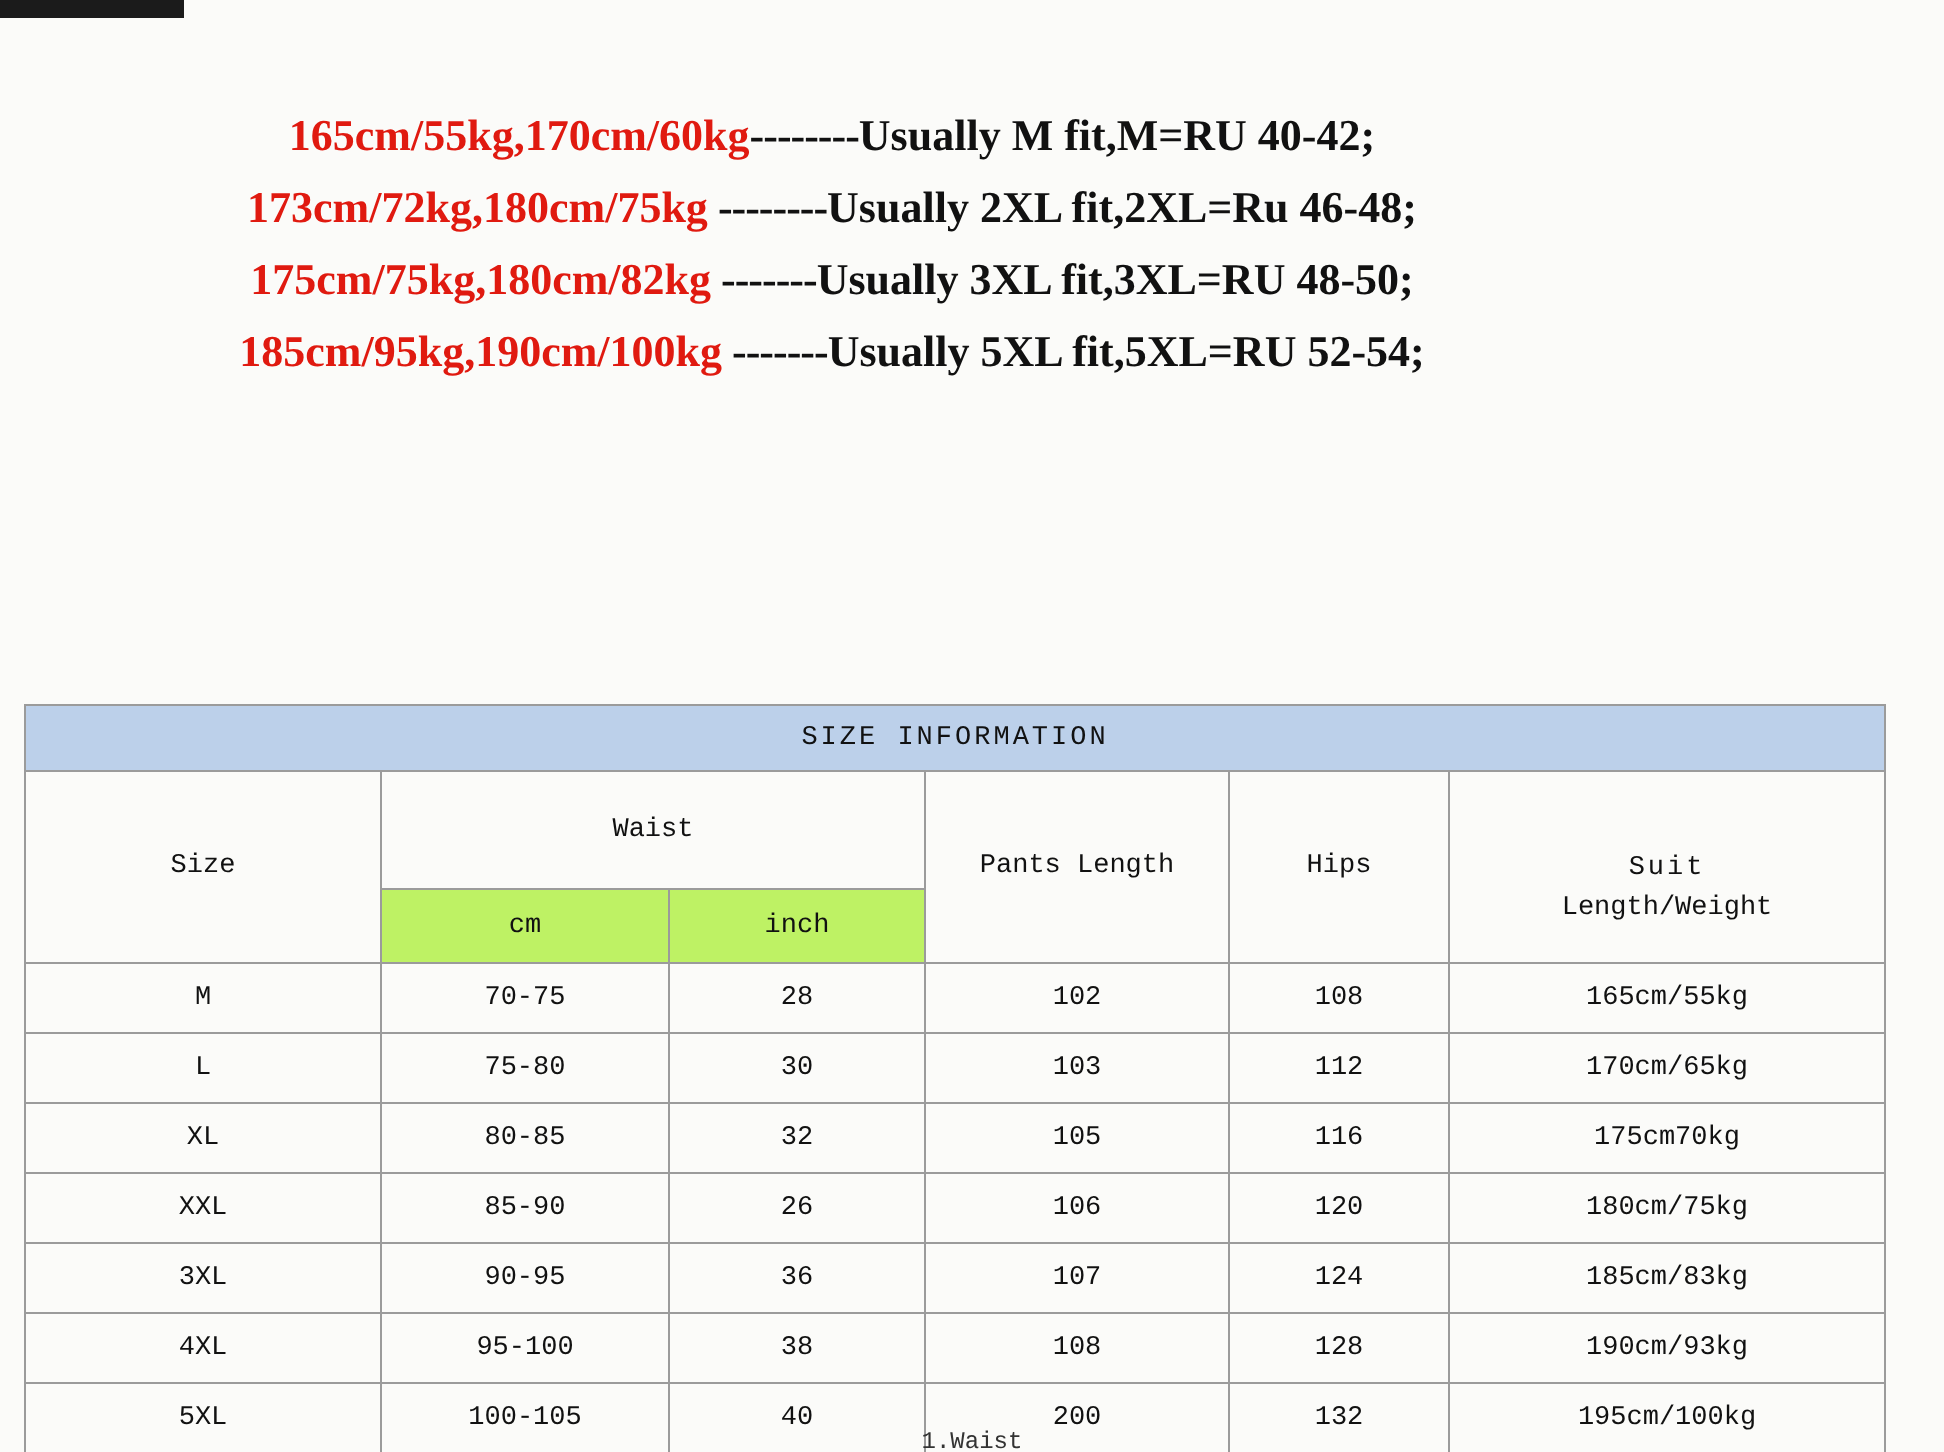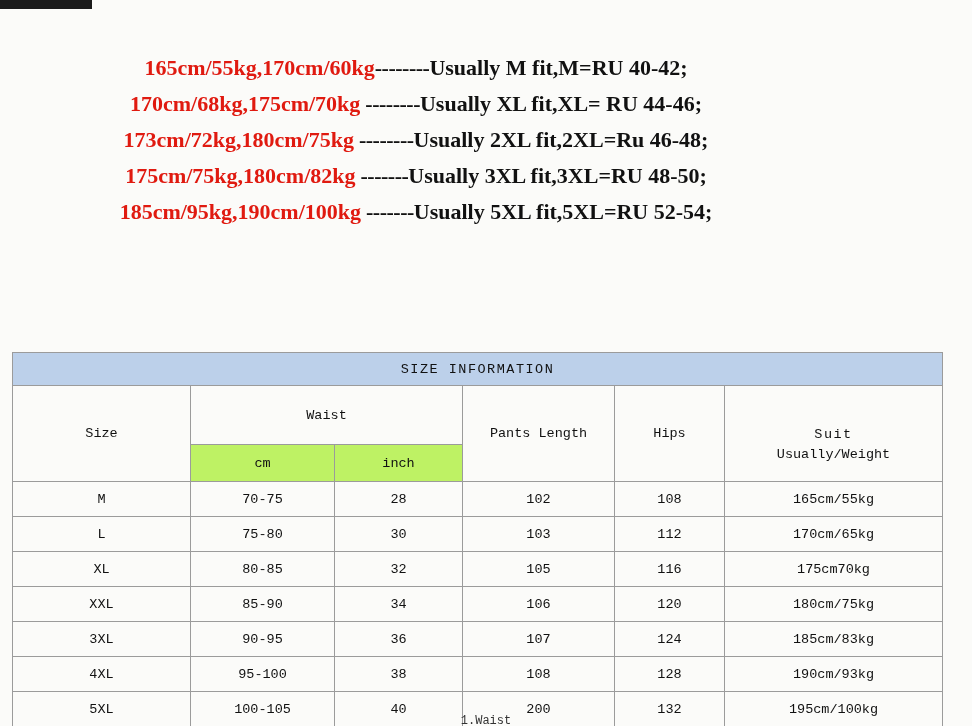--- a/index.html
+++ b/index.html
@@ -119,23 +119,20 @@
 </head>
 <body>
 
 <div class="topbar">
   <div class="topbar-dark"></div>
 </div>
 
 <div class="fitlines">
   <div class="fitline">
     <span class="red">165cm/55kg,170cm/60kg</span><span class="dash">--------</span><span class="blk">Usually M fit,M=RU 40-42;</span>
-  </div>
-  <div class="fitline">
-    <span class="red">170cm/68kg,175cm/70kg</span><span class="dash"> --------</span><span class="blk">Usually XL fit,XL= RU 44-46;</span>
   </div>
   <div class="fitline">
     <span class="red">173cm/72kg,180cm/75kg</span><span class="dash"> --------</span><span class="blk">Usually 2XL fit,2XL=Ru 46-48;</span>
   </div>
   <div class="fitline">
     <span class="red">175cm/75kg,180cm/82kg</span><span class="dash"> -------</span><span class="blk">Usually 3XL fit,3XL=RU 48-50;</span>
   </div>
   <div class="fitline">
     <span class="red">185cm/95kg,190cm/100kg</span><span class="dash"> -------</span><span class="blk">Usually 5XL fit,5XL=RU 52-54;</span>
   </div>
@@ -155,21 +152,21 @@
       <tr class="title-row">
         <td colspan="6">SIZE INFORMATION</td>
       </tr>
       <tr class="hdr-main">
         <td rowspan="2">Size</td>
         <td colspan="2">Waist</td>
         <td rowspan="2">Pants Length</td>
         <td rowspan="2">Hips</td>
         <td rowspan="2" class="suit-cell">
           <span class="l1">Suit</span>
-          <span class="l2">Usually/Weight</span>
+          <span class="l2">Length/Weight</span>
         </td>
       </tr>
       <tr class="hdr-sub">
         <td>cm</td>
         <td>inch</td>
       </tr>
 
       <tr class="data-row">
         <td>M</td>
         <td>70-75</td>
@@ -190,21 +187,21 @@
         <td>XL</td>
         <td>80-85</td>
         <td>32</td>
         <td>105</td>
         <td>116</td>
         <td>175cm70kg</td>
       </tr>
       <tr class="data-row">
         <td>XXL</td>
         <td>85-90</td>
-        <td>34</td>
+        <td>26</td>
         <td>106</td>
         <td>120</td>
         <td>180cm/75kg</td>
       </tr>
       <tr class="data-row">
         <td>3XL</td>
         <td>90-95</td>
         <td>36</td>
         <td>107</td>
         <td>124</td>

